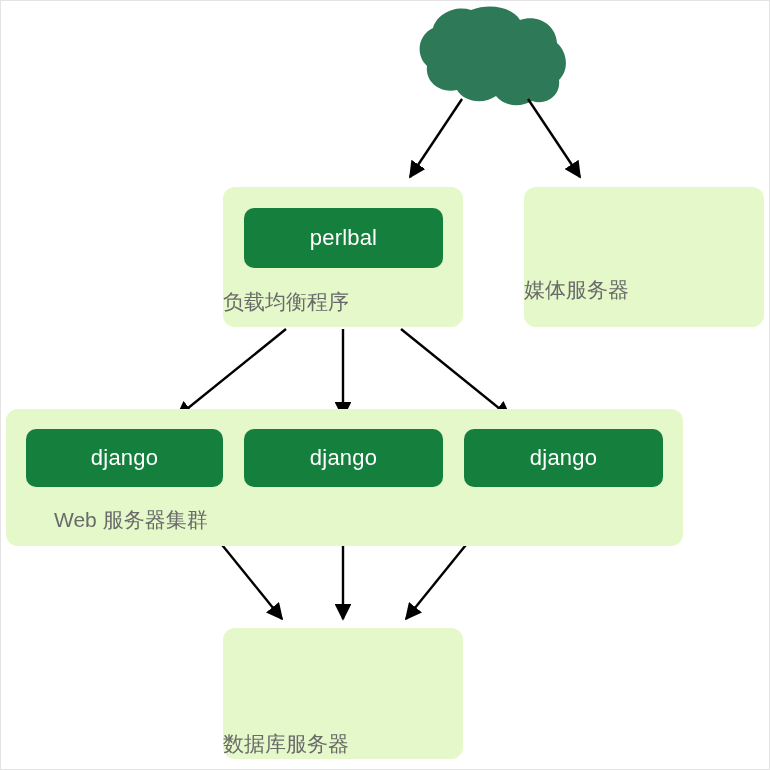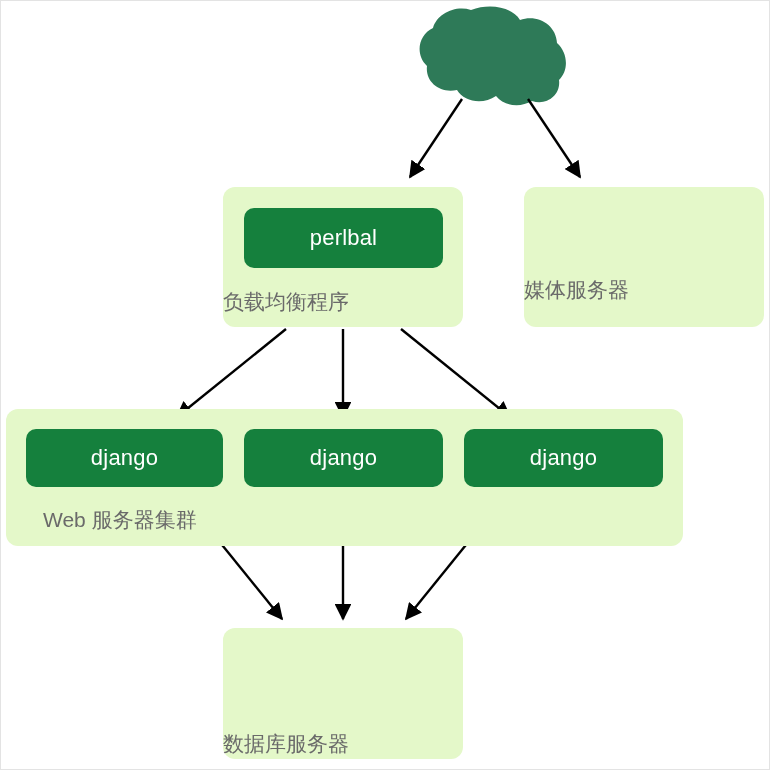--- a/index.html
+++ b/index.html
@@ -61,21 +61,21 @@
   
   #node-perlbal { left: 243px; top: 207px; width: 199px; height: 60px; }
   #node-media   { left: 543px; top: 207px; width: 199px; height: 60px; }
   #node-django-1{ left: 25px;  top: 428px; width: 197px; height: 58px; }
   #node-django-2{ left: 243px; top: 428px; width: 199px; height: 58px; }
   #node-django-3{ left: 463px; top: 428px; width: 199px; height: 58px; }
   #node-db      { left: 243px; top: 648px; width: 199px; height: 58px; }
   
   #lbl-lb    { left: 222px; top: 290px; width: 240px; }
   #lbl-media { left: 523px; top: 278px; width: 240px; }
-  #lbl-web   { left: 5px;   top: 508px; width: 677px; padding-left: 37px; }
+  #lbl-web   { left: 16px;   top: 508px; width: 677px; padding-left: 37px; }
   #lbl-db    { left: 222px; top: 732px; width: 240px; }
 </style>
 </head>
 <body>
 
 <div id="page">
 
   <svg id="edges" viewBox="0 0 770 770" width="770" height="770" xmlns="http://www.w3.org/2000/svg">
     <defs>
       <marker id="arrow" viewBox="0 0 10 10" refX="9" refY="5" markerWidth="7" markerHeight="7" orient="auto-start-reverse">

